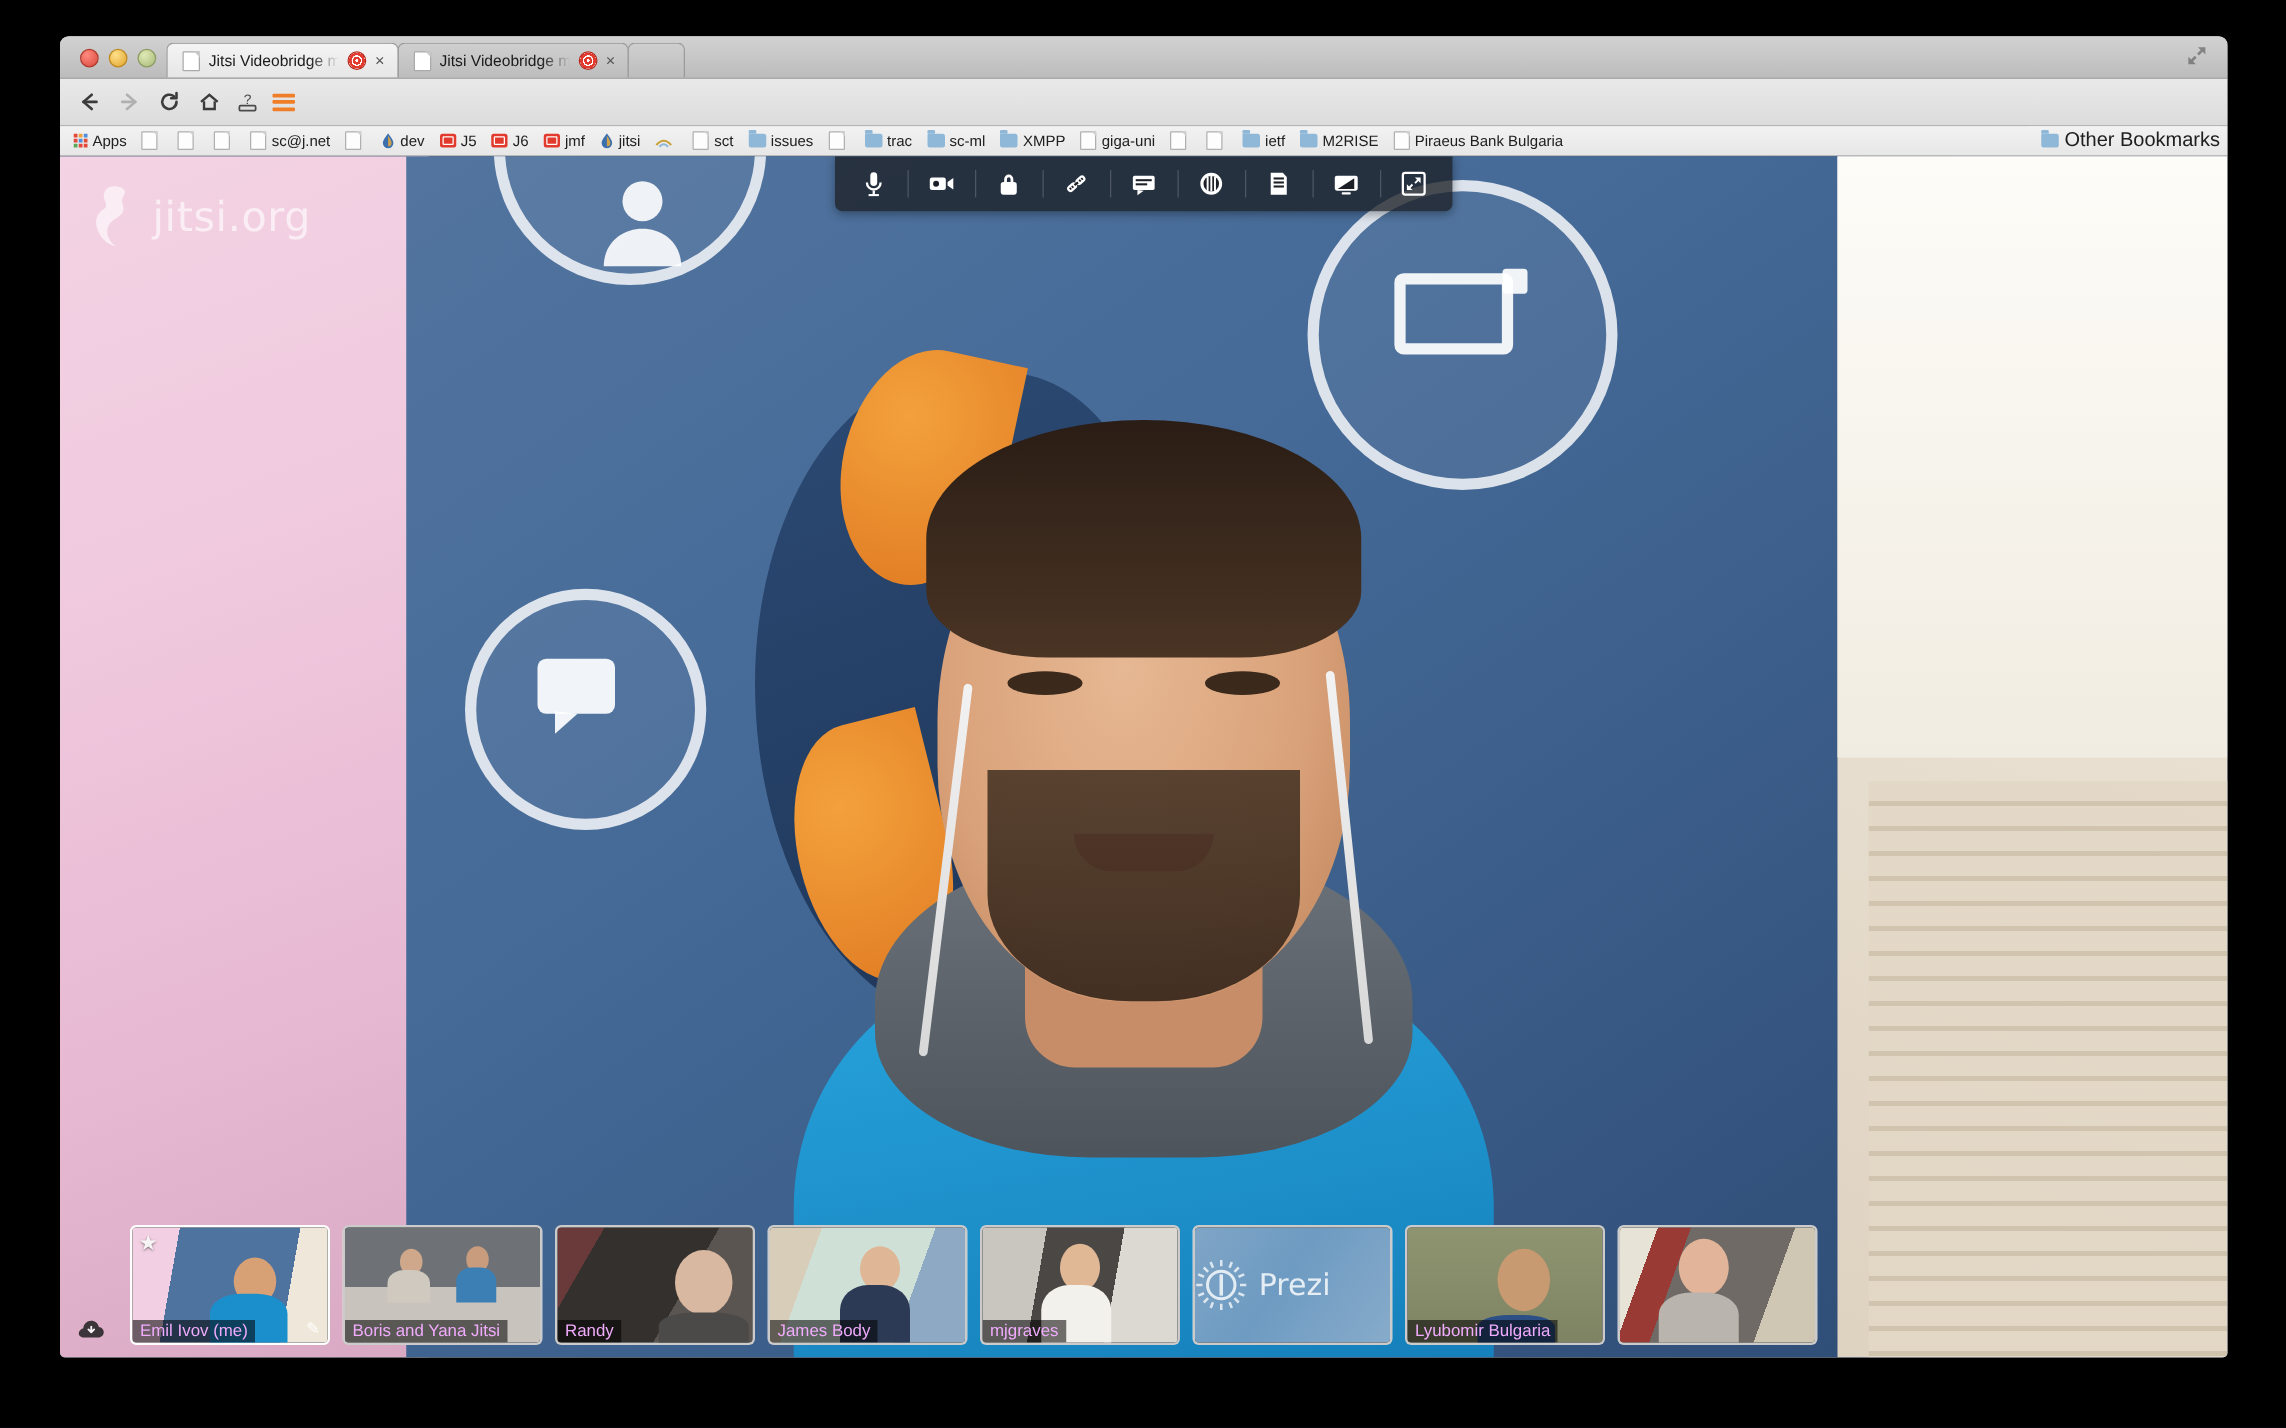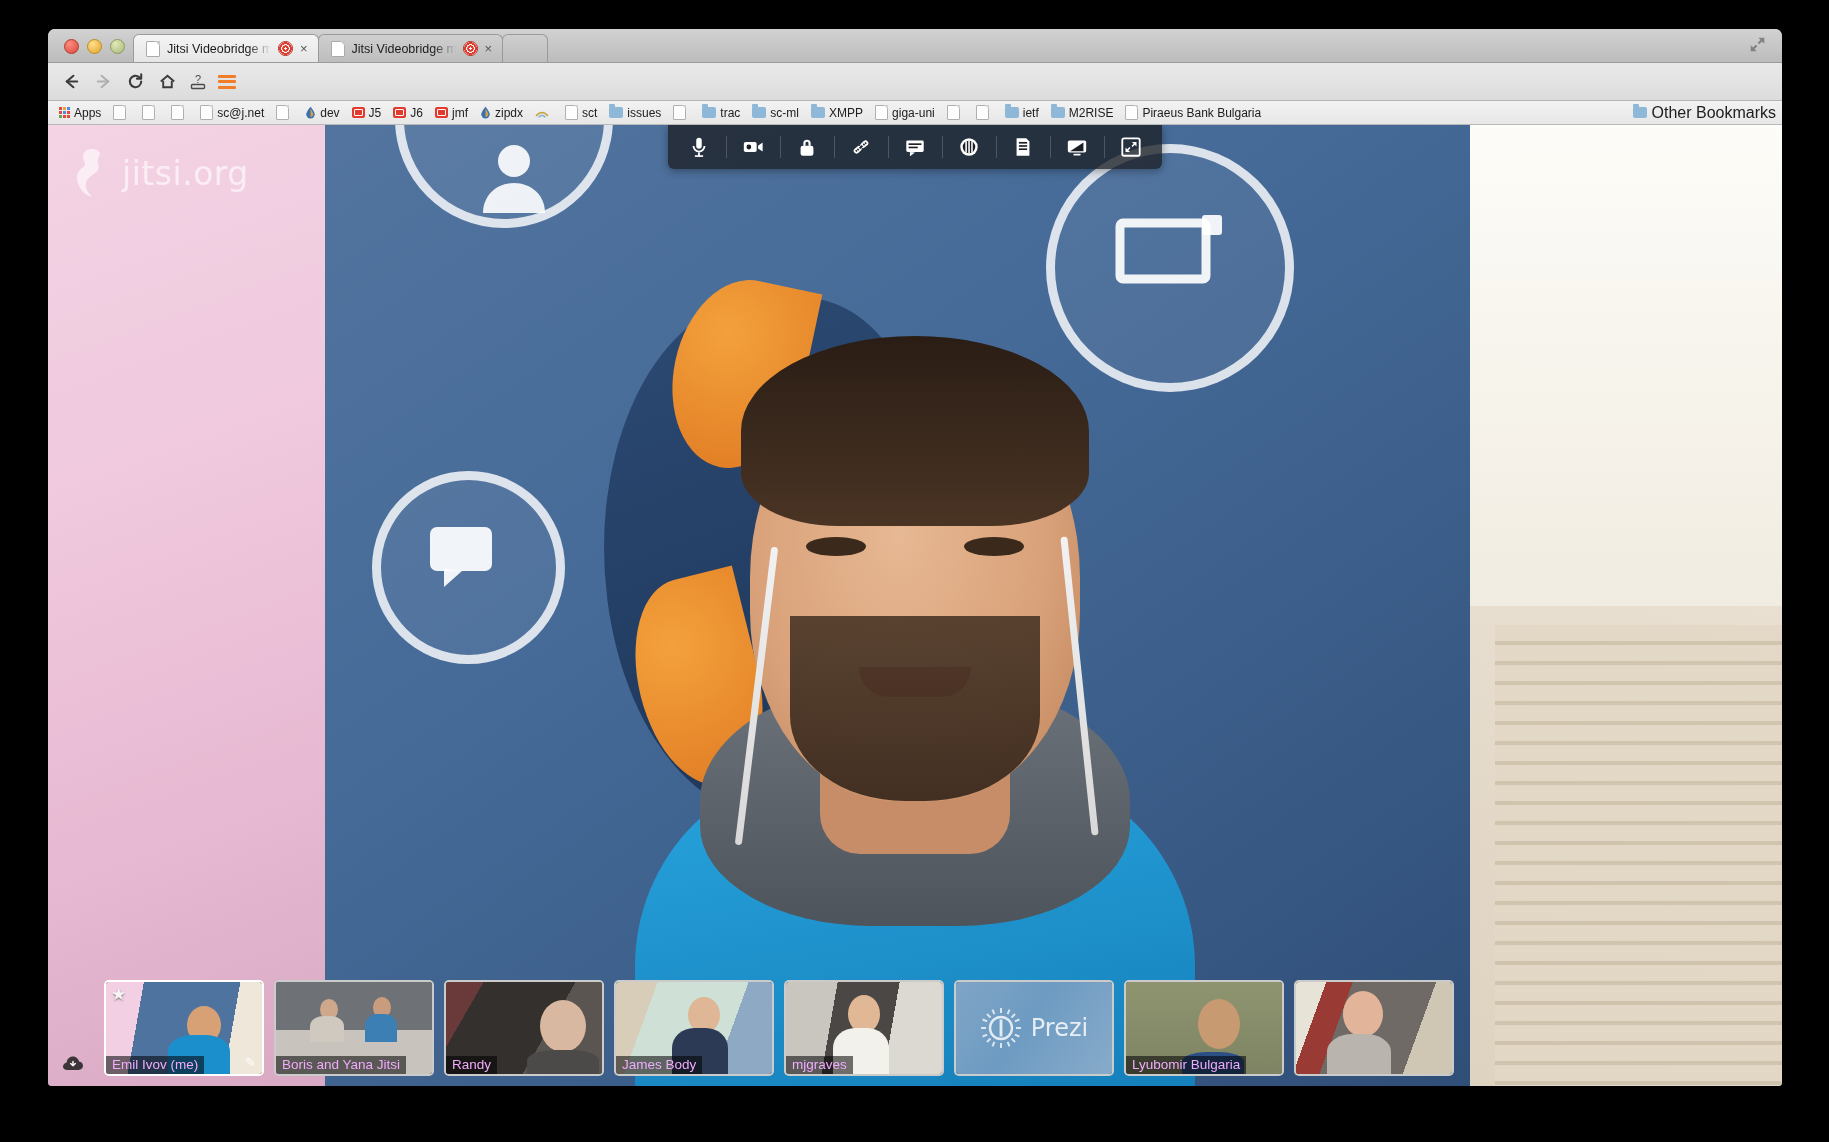--- a/index.html
+++ b/index.html
@@ -315,21 +315,21 @@
   .sc-boris { position:absolute; inset:0; background:linear-gradient(#6e7276 0 52%, #c8c3bd 52% 100%); }
   .sc-randy { position:absolute; inset:0; background:linear-gradient(120deg,#6a3a3a 0 18%, #33302e 18% 62%, #5a5551 62% 100%); }
   .sc-mjgraves { position:absolute; inset:0; background:linear-gradient(100deg,#c9c6c0 0 30%, #4b4744 30% 66%, #dcd9d3 66% 100%); }
   .sc-james { position:absolute; inset:0; background:linear-gradient(110deg,#d8cdb8 0 22%, #cfe0d6 22% 70%, #8ea9c4 70% 100%); }
   .sc-zipdx { position:absolute; inset:0; background:#000; display:flex; flex-direction:column; align-items:center; justify-content:center; }
   .zip-top { font-size:4.3px; color:#cfcfcf; letter-spacing:.1px; white-space:nowrap; }
   .zip-logo { font-size:34px; font-weight:700; letter-spacing:-1px; font-family:"DejaVu Serif", serif; line-height:1; margin:4px 0 5px; }
   .zip-logo .a { color:#8fb4da; }
   .zip-logo .b { color:#e9e9e9; }
   .zip-url { font-size:4.3px; color:#9a9a9a; }
-  .sc-prezi { position:absolute; inset:0; background:linear-gradient(125deg,#7fa5c6 0%, #6e9bc2 45%, #87abca 100%); display:flex; align-items:center; justify-content:center; gap:9px; }
+  .sc-prezi { position:absolute; inset:0; background:linear-gradient(125deg,#7fa5c6 0%, #6e9bc2 45%, #87abca 100%); display:flex; align-items:center; gap:9px; }
   .prezi-mark { width:42px; height:42px; border-radius:50%; position:relative; }
   .prezi-text { font-size:24px; color:rgba(255,255,255,.82); font-family:"DejaVu Sans", sans-serif; }
   .sc-lyubomir { position:absolute; inset:0; background:linear-gradient(#8f9470, #7e8463); }
   .sc-last { position:absolute; inset:0; background:linear-gradient(110deg,#e7e3d6 0 16%, #9a3a34 16% 30%, #6f6a66 30% 74%, #cfc6b4 74% 100%); }
   .t-head { position:absolute; border-radius:50%; }
   .t-body { position:absolute; border-radius:40% 40% 0 0; }
   
   #cloud-badge {
     position: absolute; left: 14px; bottom: 14px; z-index: 19;
     width: 22px; height: 18px; color: #2b2b2b; opacity: .85;
@@ -465,21 +465,21 @@
         </span>
       <span class="bm">
           <span class="ic-red"></span>
           <span>jmf</span>
         </span>
       <span class="bm">
         <svg class="ic-blue-drop" viewBox="0 0 12 14">
             <path d="M6 .8C6 .8 1.4 6.2 1.4 9a4.6 4.6 0 0 0 9.2 0C10.6 6.2 6 .8 6 .8z" fill="#3b6fae"></path>
             <path d="M6 2.8c0 0 3 3.9 3 6.2a3 3 0 0 1-3 3z" fill="#cfa14a"></path>
           </svg>
-        <span>zipdx</span>
+        <span>jitsi</span>
       </span>
       <span class="bm">
         <svg class="ic-wifi" viewBox="0 0 14 12">
             <path d="M1 9 Q7 2 13 9" fill="none" stroke="#caa23c" stroke-width="1.6"></path>
             <path d="M3.5 10.4 Q7 6.4 10.5 10.4" fill="none" stroke="#8fb8d8" stroke-width="1.6"></path>
           </svg>
         <span></span>
       </span>
       <span class="bm">
           <span class="ic-page"></span>

